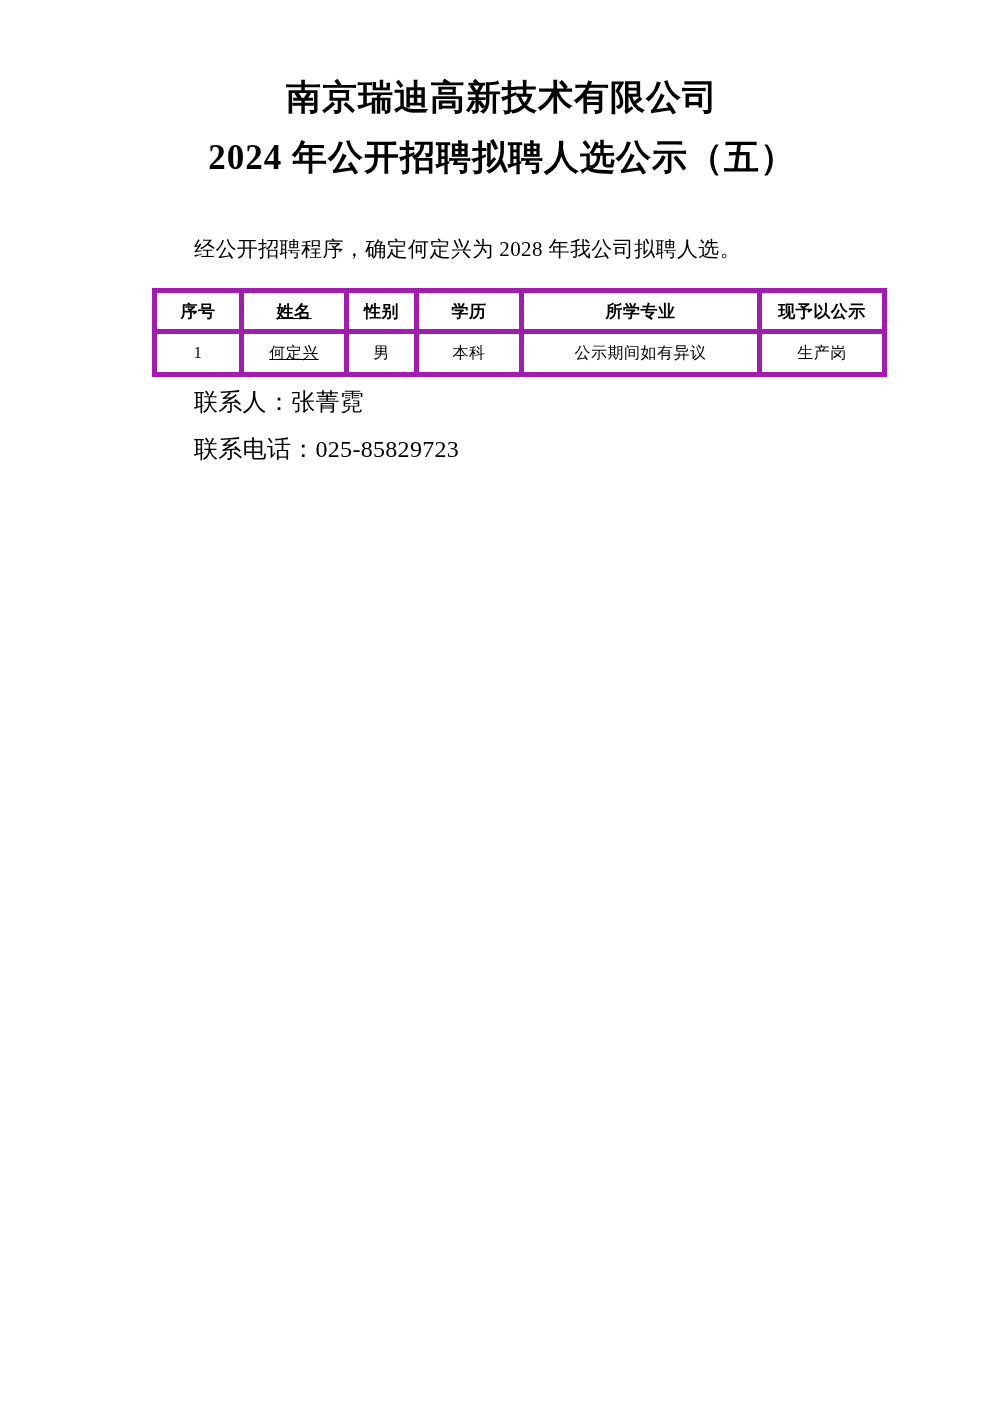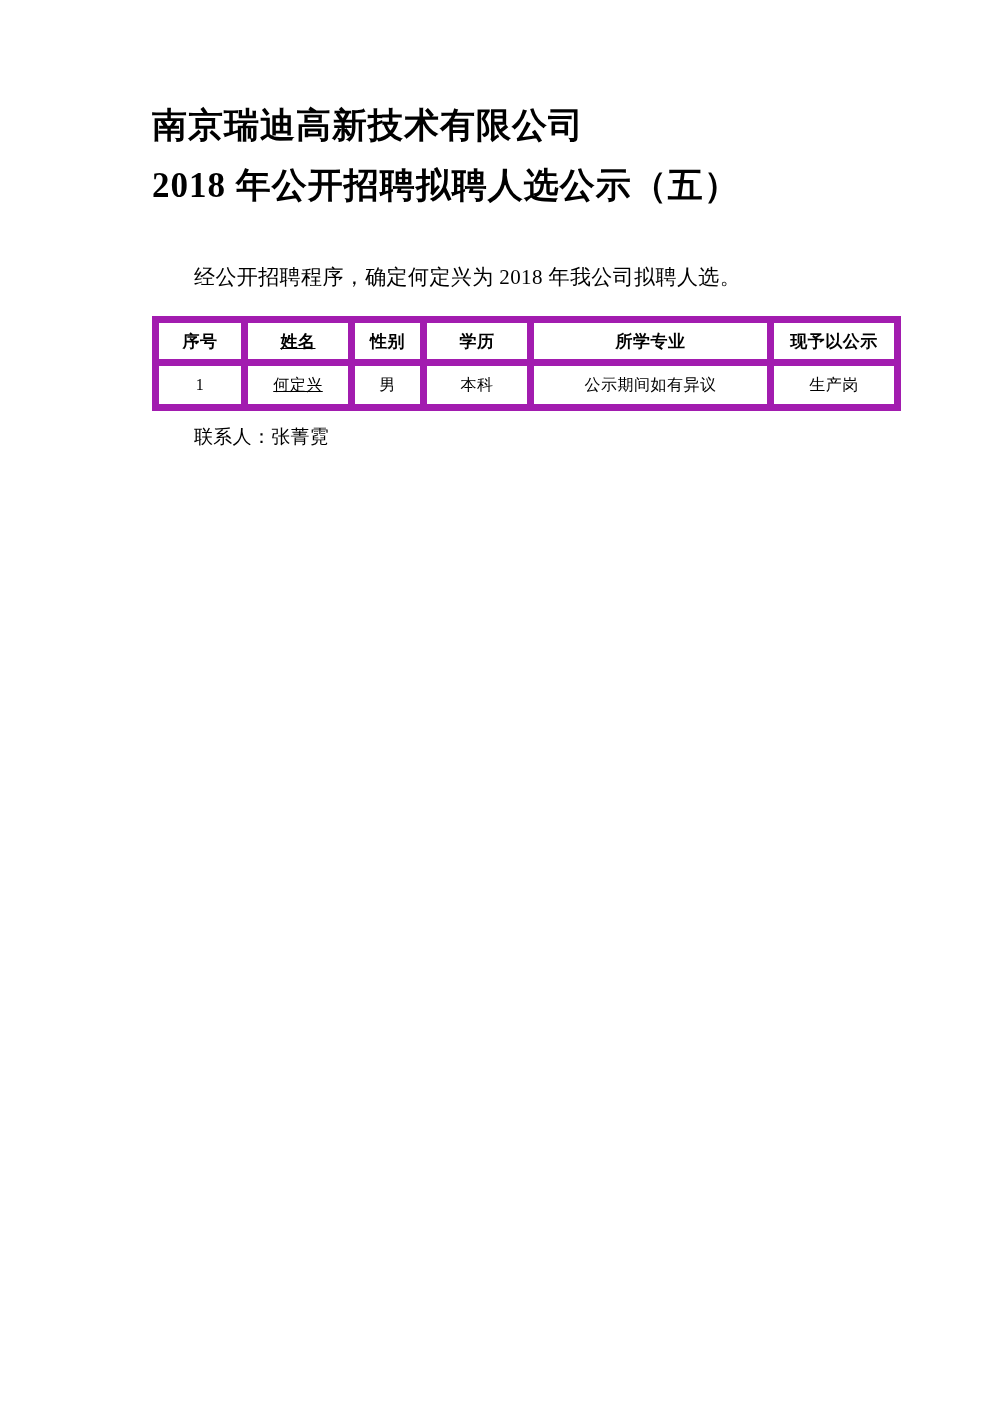--- a/index.html
+++ b/index.html
@@ -22,22 +22,22 @@
     padding: 0;
     position: relative;
   }
   .doc-body {
     position: absolute;
     left: 152px;
     top: 0;
     width: 700px;
   }
   .title-block {
-    text-align: left;
-    padding-top: 100px;
+    text-align: center;
+    padding-top: 72px;
   }
   .title-line {
     font-family: "Liberation Serif", "DejaVu Serif", serif;
     font-weight: bold;
     font-size: 35px;
     line-height: 52px;
     letter-spacing: 1px;
     color: #000;
     white-space: nowrap;
   }
@@ -51,21 +51,21 @@
     text-indent: 42px;
     letter-spacing: 0.4px;
   }
   table.info-table {
     margin-top: 22px;
     border-collapse: collapse;
     width: 700px;
     table-layout: fixed;
   }
   table.info-table td, table.info-table th {
-    border: 7px solid #a21caf;
+    border: 5px solid #a21caf;
     text-align: center;
     vertical-align: middle;
     padding: 0;
     font-weight: normal;
   }
   table.info-table thead th {
     height: 36px;
     font-size: 17px;
     font-weight: bold;
     letter-spacing: 0.5px;
@@ -83,39 +83,39 @@
   .col-post { width: 120px; }
   .body-para {
     margin-top: 46px;
     font-size: 21px;
     line-height: 47px;
     text-indent: 42px;
     letter-spacing: 0.3px;
     text-align: justify;
   }
   .contact-line {
-    font-size: 19px;
+    font-size: 24px;
     line-height: 47px;
     text-indent: 42px;
     letter-spacing: 0.3px;
   }
   .contact-line.first { margin-top: 2px; }
 </style>
 </head>
 <body>
 
 <div class="page">
   <div class="doc-body">
 
     <div class="title-block">
       <div class="title-line">南京瑞迪高新技术有限公司</div>
-      <div class="title-line second">2018 年公开招聘拟聘人选公示（五）</div>
+      <div class="title-line second">2024 年公开招聘拟聘人选公示（五）</div>
     </div>
 
-    <p class="intro-para">经公开招聘程序，确定何定兴为 2018 年我公司拟聘人选。</p>
+    <p class="intro-para">经公开招聘程序，确定何定兴为 2028 年我公司拟聘人选。</p>
 
     <table class="info-table">
       <thead>
         <tr>
           <th class="col-seq">序号</th>
           <th class="col-name">姓名</th>
           <th class="col-gender">性别</th>
           <th class="col-edu">学历</th>
           <th class="col-major">所学专业</th>
           <th class="col-post">现予以公示</th>
@@ -128,15 +128,16 @@
           <td class="col-gender">男</td>
           <td class="col-edu">本科</td>
           <td class="col-major">公示期间如有异议</td>
           <td class="col-post">生产岗</td>
         </tr>
       </tbody>
     </table>
 
 
     <div class="contact-line first">联系人：张菁霓</div>
+    <div class="contact-line">联系电话：025-85829723</div>
 
   </div>
 </div>
 
 </body></html>

